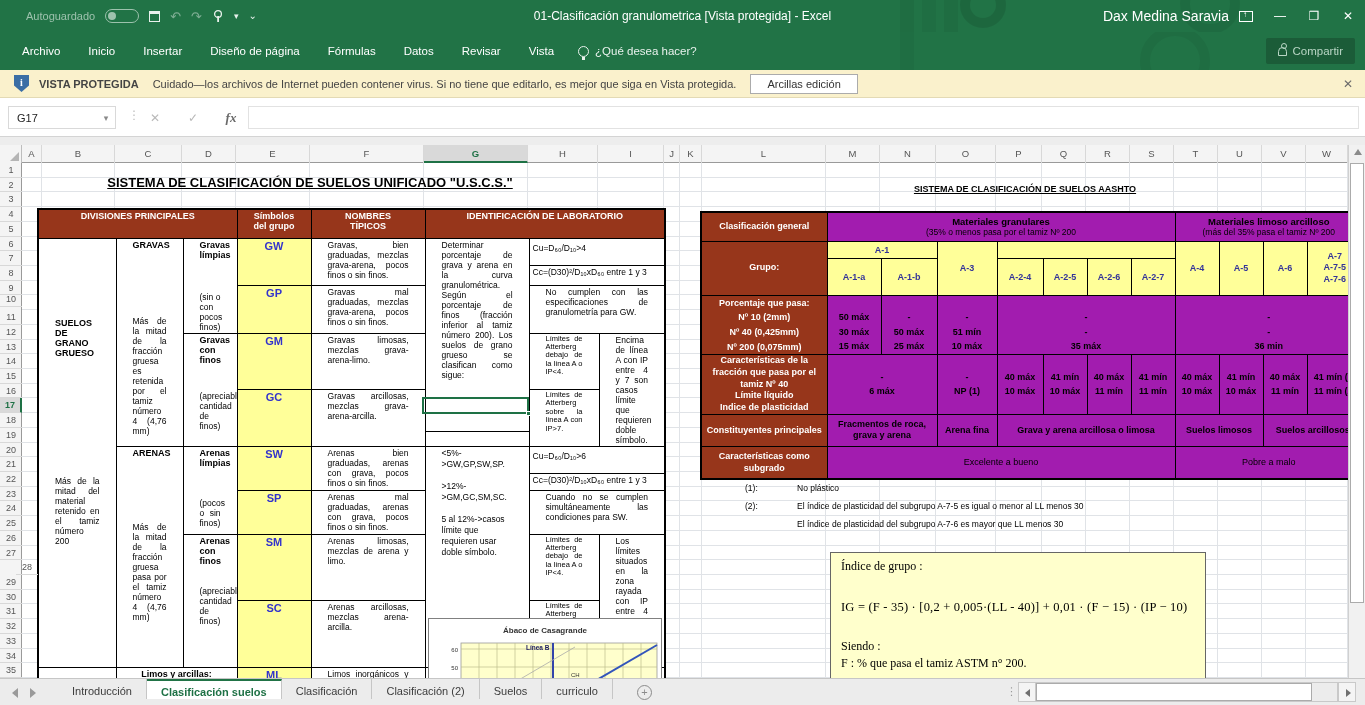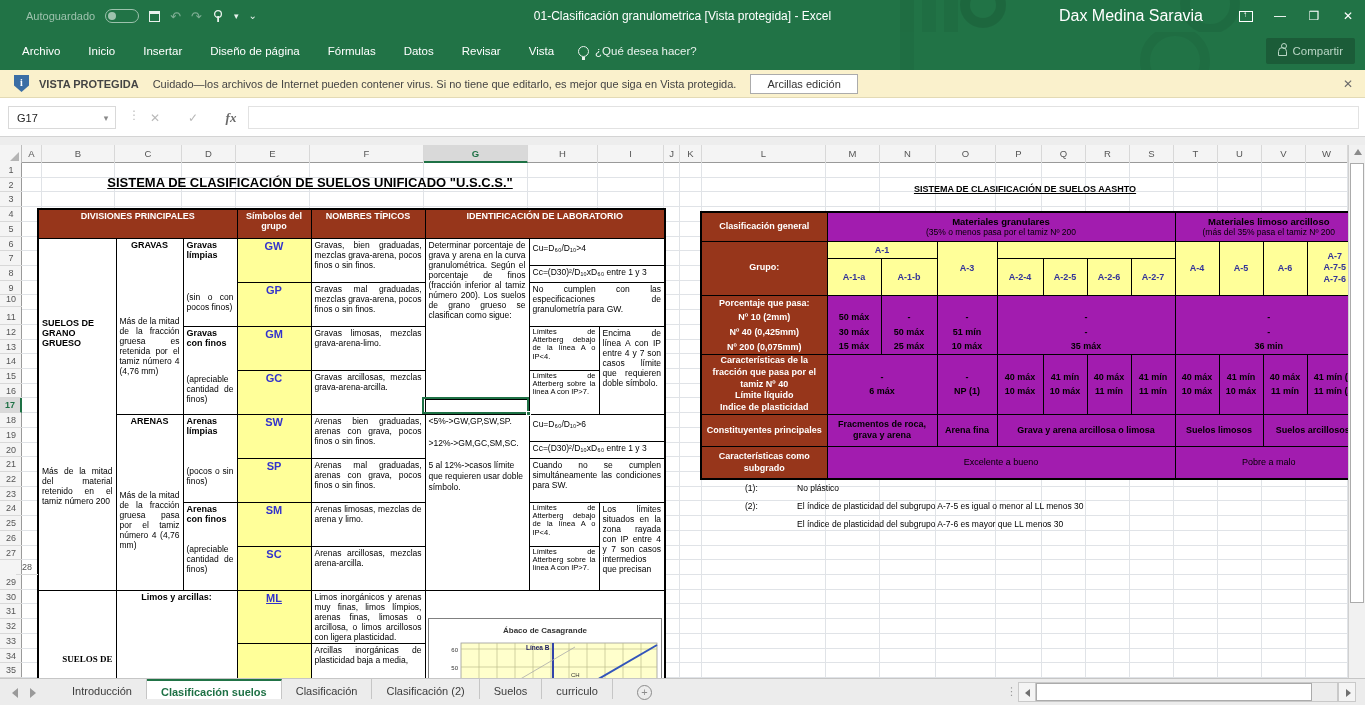--- a/index.html
+++ b/index.html
@@ -13,21 +13,21 @@
   .deco.circ { border:10px solid rgba(0,0,0,0.10); background:transparent; border-radius:50%; }
   .tb-left { position:absolute; left:26px; top:0; height:32px; display:flex; align-items:center; gap:10px; }
   .autosave-label { color:#9dc2ad; font-size:11px; }
   .toggle { width:34px; height:14px; border:1px solid #9dc2ad; border-radius:8px; position:relative; }
   .toggle .knob { position:absolute; left:2px; top:2px; width:8px; height:8px; border-radius:50%; background:#9dc2ad; }
   .qat-icon { color:#e8f1ec; font-size:13px; line-height:1; }
   .qat-icon.dim { color:#7fae94; }
   .save-glyph { width:11px; height:11px; border:1.5px solid #e8f1ec; border-top-width:3px; }
   .title-center { position:absolute; left:0; right:0; top:0; height:32px; display:flex; align-items:center; justify-content:center; font-size:12px; color:#fff; }
   .tb-right { position:absolute; right:0; top:0; height:32px; display:flex; align-items:center; }
-  .tb-user { font-size:16px; color:#fff; margin-right:26px; }
+  .tb-user { font-size:14px; color:#fff; }
   .winbtn { width:34px; height:32px; display:flex; align-items:center; justify-content:center; color:#fff; font-size:12px; }
   .ribbon-display-icon { width:14px; height:11px; border:1.2px solid #fff; position:relative; }
   .ribbon-display-icon:after { content:"↑"; position:absolute; left:3px; top:-2px; font-size:8px; }
 
   
   .ribbonbar { position:absolute; left:0; top:32px; width:1365px; height:38px; background:#217346; color:#fff; overflow:hidden; }
   .rtabs { position:absolute; left:8px; top:0; height:38px; display:flex; align-items:center; }
   .rtab { padding:0 14px; font-size:11.5px; color:#fff; height:38px; line-height:38px; }
   .tellme { display:flex; align-items:center; gap:6px; margin-left:10px; font-size:11.5px; color:#e9f2ed; }
   .bulb { width:11px; height:11px; border:1.2px solid #e9f2ed; border-radius:50%; position:relative; }
@@ -66,21 +66,21 @@
   .rowhead-strip { position:absolute; left:0; top:18px; width:22px; height:515px; background:#f4f4f4; border-right:1px solid #9a9a9a; z-index:4; }
   .rowhead { position:absolute; left:0; width:22px; font-size:9px; color:#555; text-align:center; border-bottom:1px solid #d8d8d8; }
   .rowhead.sel { background:#d9d9d9; color:#1e7145; font-weight:bold; border-right:2px solid #1e7145; }
   .gridwrap { position:absolute; left:0; top:18px; width:1365px; height:515px; z-index:1; }
   .vline { position:absolute; top:0; height:515px; width:1px; background:#e0e3e7; }
   .hline { position:absolute; left:22px; width:1326px; height:1px; background:#e0e3e7; }
 
   
   .uscs-title { position:absolute; left:70px; top:30px; width:480px; text-align:center; font-size:13px; font-weight:bold; text-decoration:underline; color:#000; z-index:2; }
   table.uscs { position:absolute; left:37px; top:63px; width:627px; border-collapse:collapse; table-layout:fixed; background:#fff; z-index:2; font-size:8.5px; color:#000; }
-  table.uscs td, table.uscs th { border:1.6px solid #000; vertical-align:top; padding:1px 3px; overflow:hidden; }
+  table.uscs td, table.uscs th { border:1.6px solid #000; vertical-align:top; padding:1px 16px; overflow:hidden; }
   table.uscs { border:2.5px solid #000; }
   .uscs th { background:#97361b; color:#fff; font-size:9px; vertical-align:middle; padding:1px 2px; }
   .jus { text-align:justify; }
   td.sym { background:#ffff99; vertical-align:bottom; text-align:center; font-weight:bold; color:#3333cc; font-size:11px; padding-bottom:1px; }
   td.sym.u { text-decoration:underline; }
   .ct { font-weight:bold; text-align:center; font-size:9px; }
   .c-grav .p { margin-top:66px; }
   .c-aren .p { margin-top:64px; }
   .b-cell .ct { margin-top:78px; text-align:left; font-size:9px; }
   .b-cell .p { margin-top:118px; }
@@ -528,20 +528,26 @@
     </tr>
   </tbody>
     </table>
 
   <span class="note" style="left:745px; top:338px;">(1):</span>
   <span class="note" style="left:797px; top:338px;">No plástico</span>
   <span class="note" style="left:745px; top:356px;">(2):</span>
   <span class="note" style="left:797px; top:356px;">El índice de plasticidad del subgrupo A-7-5 es igual o menor al LL menos 30</span>
   <span class="note" style="left:797px; top:374px;">El índice de plasticidad del subgrupo A-7-6 es mayor que LL menos 30</span>
 
+  <div class="idxbox">
+    <div class="t">Índice de grupo :</div>
+    <div class="f">IG  =  (F - 35) · [0,2 + 0,005·(LL   - 40)] + 0,01 · (F − 15) · (IP − 10)</div>
+    <div class="s">Siendo :</div>
+    <div class="d">F : % que pasa el tamiz  ASTM n° 200.</div>
+  </div>
 
   <div class="casagrande">
     <svg width="232" height="62" viewBox="0 0 232 62">
       <text x="116" y="14" text-anchor="middle" font-size="8" font-weight="bold" fill="#333">Ábaco de Casagrande</text>
       <rect x="32" y="24" width="196" height="38" fill="#ffffcc" stroke="#999" stroke-width="0.8"></rect>
       <g stroke="#bdbd8e" stroke-width="0.7">
         <line x1="50" y1="24" x2="50" y2="62"></line>
           <line x1="68" y1="24" x2="68" y2="62"></line>
         <line x1="86" y1="24" x2="86" y2="62"></line>
           <line x1="104" y1="24" x2="104" y2="62"></line>

